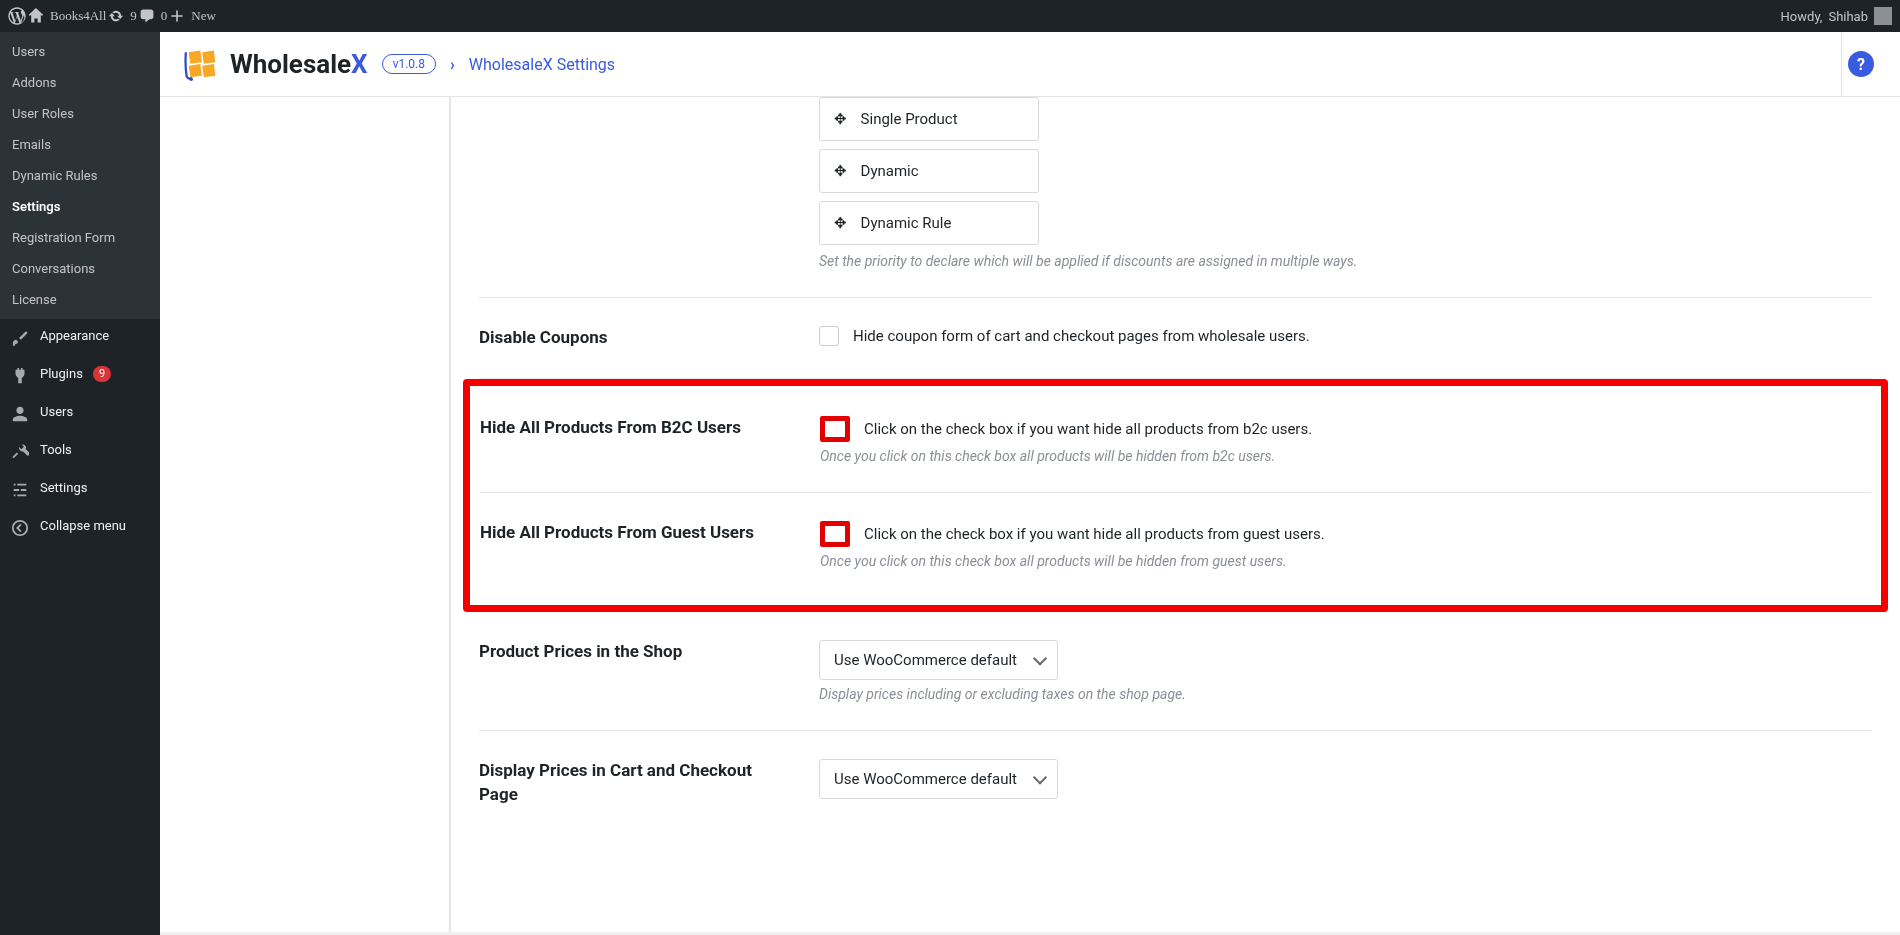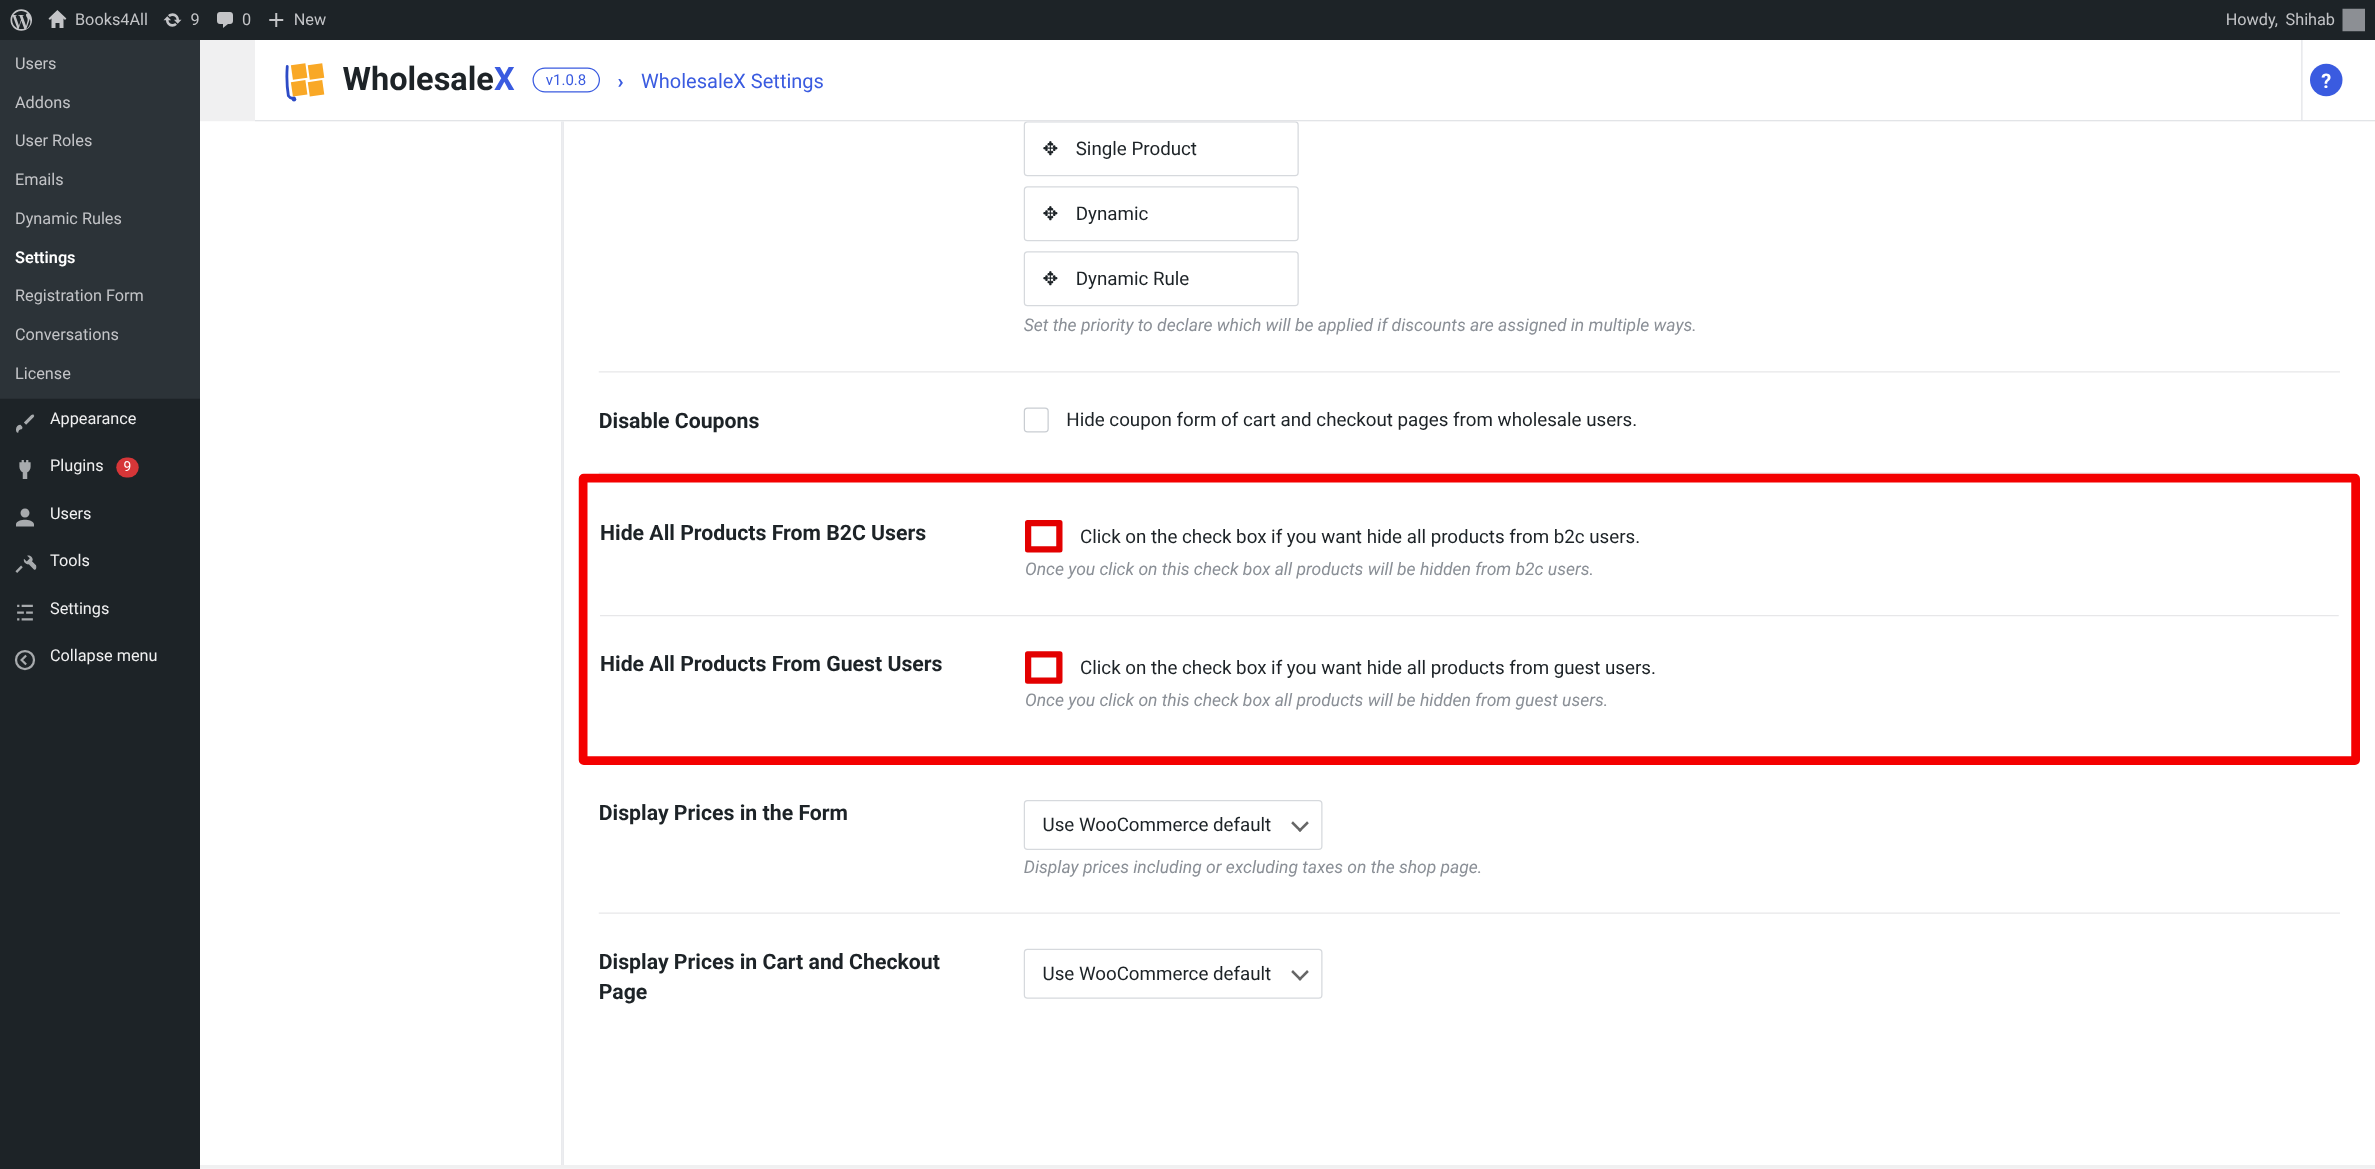--- a/index.html
+++ b/index.html
@@ -1,36 +1,36 @@
 <!DOCTYPE html>
 <html><head>
 <meta charset="utf-8">
 <style>
   * { box-sizing: border-box; margin: 0; padding: 0; }
   body { font-family: -apple-system, BlinkMacSystemFont, "Segoe UI", Roboto, Oxygen-Sans, Ubuntu, Cantarell, "Helvetica Neue", sans-serif; font-size: 13px; background: #f0f0f1; color: #1d2327; }
 
   
   .adminbar { position: fixed; top:0; left:0; right:0; height:32px; background:#1d2327; color:#c3c4c7; display:flex; align-items:center; padding:0 8px; font-size:13px; z-index:100; }
-  .adminbar .ab-left { display:flex; align-items:center; gap:12px; }
+  .adminbar .ab-left { display:flex; align-items:center; gap:2px;font-family:Liberation Serif, serif; }
   .adminbar .ab-right { margin-left:auto; display:flex; gap:8px; }
   .adminbar .ab-item { display:flex; align-items:center; gap:6px; cursor:pointer; color:#c3c4c7; }
   .ab-avatar { width:18px; height:18px; background:#8c8f94; }
 
   
   .adminmenu { position: fixed; top:32px; bottom:0; left:0; width:160px; background:#1d2327; color:#c3c4c7; overflow:auto; }
   .adminmenu .sub-item { padding:8px 12px; font-size:13px; color:#c3c4c7; cursor:pointer; }
   .adminmenu .sub-item.current { color:#fff; font-weight:600; }
   .adminmenu .sub-group { background:#2c3338; padding:4px 0; }
   .adminmenu .top-item { display:flex; align-items:flex-start; gap:10px; padding:9px 10px; cursor:pointer; color:#f0f0f1; }
   .adminmenu .top-item .dashicon { width:20px; height:20px; display:flex; align-items:center; justify-content:center; color:#a7aaad; font-size:18px; }
   .adminmenu .badge { background:#d63638; color:#fff; border-radius:9px; padding:0 6px; font-size:11px; line-height:16px; min-width:16px; text-align:center; }
 
   
   .wrap-outer { margin-left:160px; padding-top:32px; }
-  .page-header { background:#fff; border-bottom:1px solid #e2e4e7; display:flex; align-items:center; padding:14px 24px; gap:14px; position:relative;margin-left:44px; }
+  .page-header { background:#fff; border-bottom:1px solid #e2e4e7; display:flex; align-items:center; padding:14px 24px; gap:14px; position:relative; }
   .brand { display:flex; align-items:center; gap:10px; }
   .brand-logo { width:36px; height:36px; position:relative; }
   .brand-logo svg { width:36px; height:36px; }
   .brand-name { font-size:26px; font-weight:700; color:#1d2327; }
   .brand-name .accent { color:#3a5be0; }
   .version-pill { border:1px solid #3a5be0; color:#3a5be0; border-radius:12px; padding:2px 10px; font-size:12px; }
   .crumb-sep { color:#3a5be0; font-size:16px; font-weight:700; }
   .crumb { color:#3a5be0; font-size:16px; }
   .help-spot { position:absolute; right:26px; top:50%; transform:translateY(-50%); width:26px; height:26px; border-radius:50%; background:#3a5be0; color:#fff; display:flex; align-items:center; justify-content:center; font-weight:700; font-size:16px; }
 
@@ -249,21 +249,21 @@
               <span class="chk hl"></span>
               <span>Click on the check box if you want hide all products from guest users.</span>
             </div>
             <div class="hint">Once you click on this check box all products will be hidden from guest users.</div>
           </div>
         </div>
       </div>
 
       <div class="setting-row">
         <div class="setting-label">
-            <h3>Display Prices in the Form</h3>
+            <h3>Product Prices in the Shop</h3>
           </div>
         <div class="setting-field">
           <div class="sel">
             <span>Use WooCommerce default</span>
           </div>
           <div class="hint">Display prices including or excluding taxes on the shop page.</div>
         </div>
       </div>
 
       <div class="setting-row no-border">

